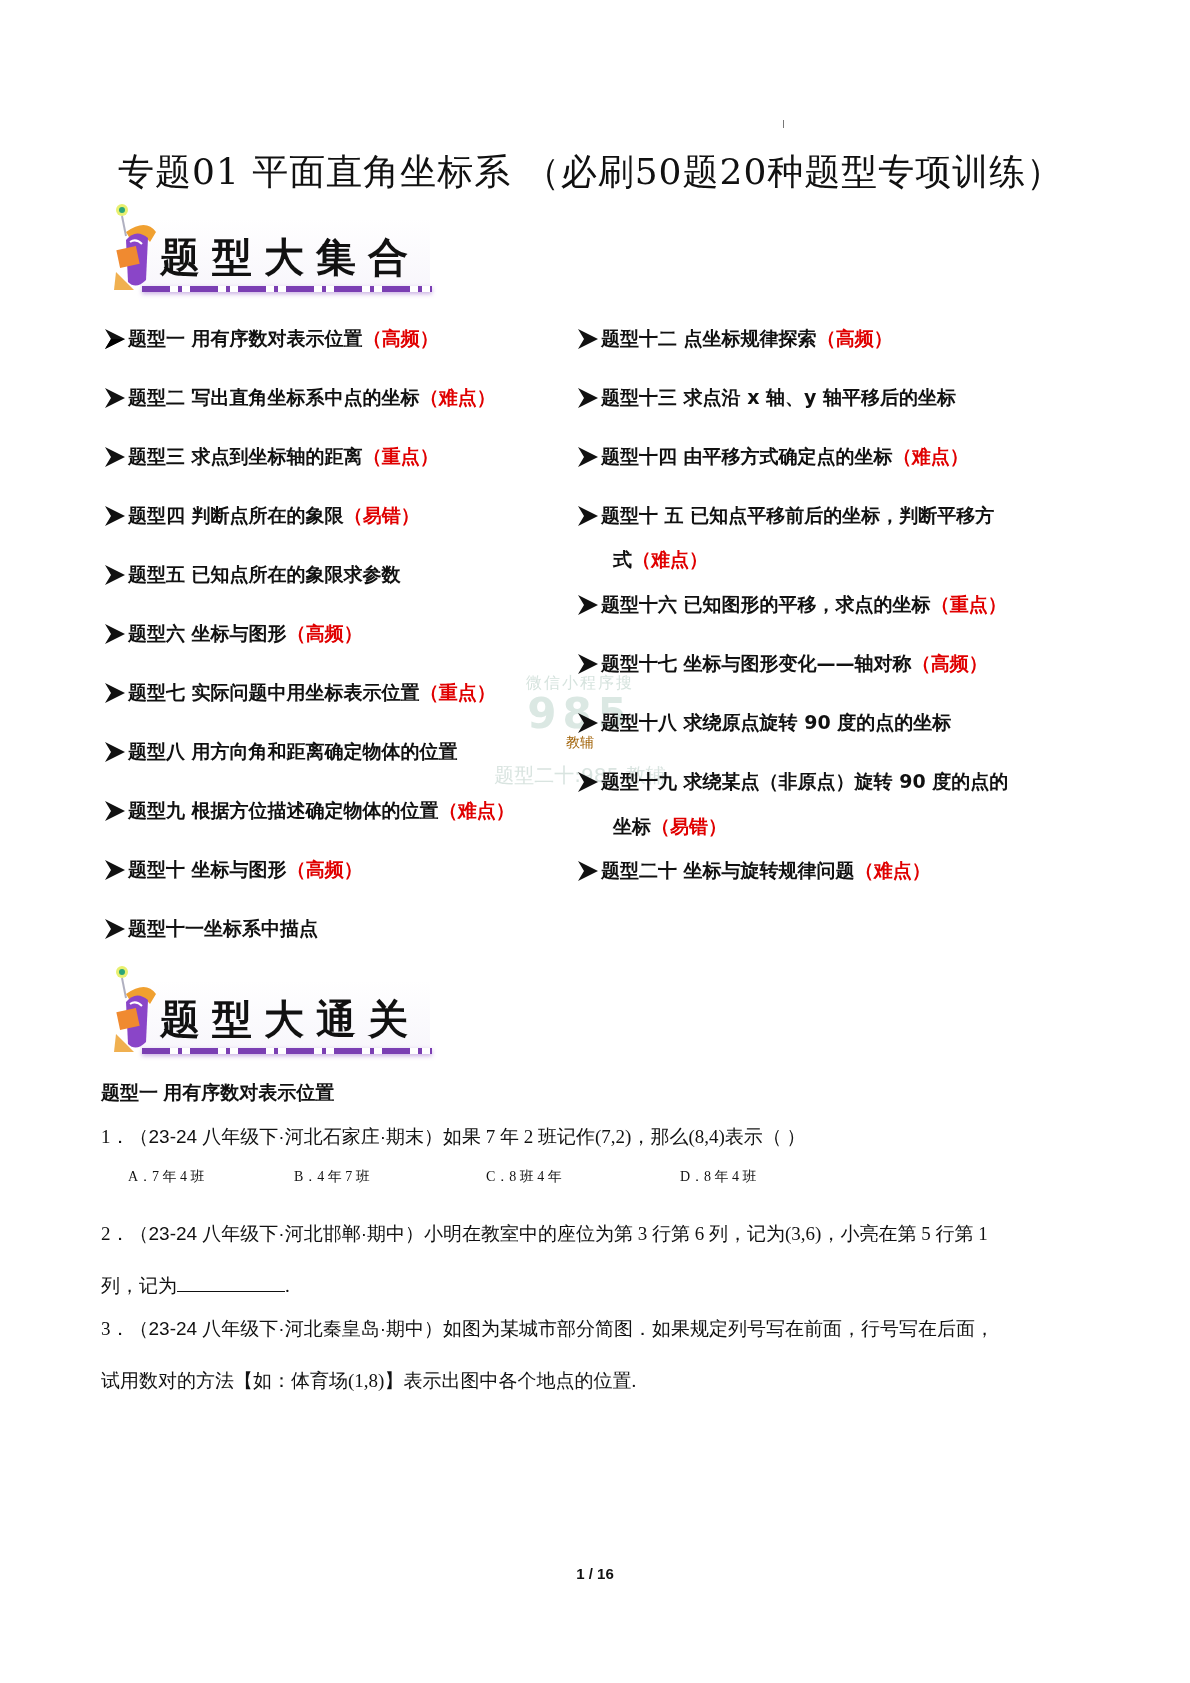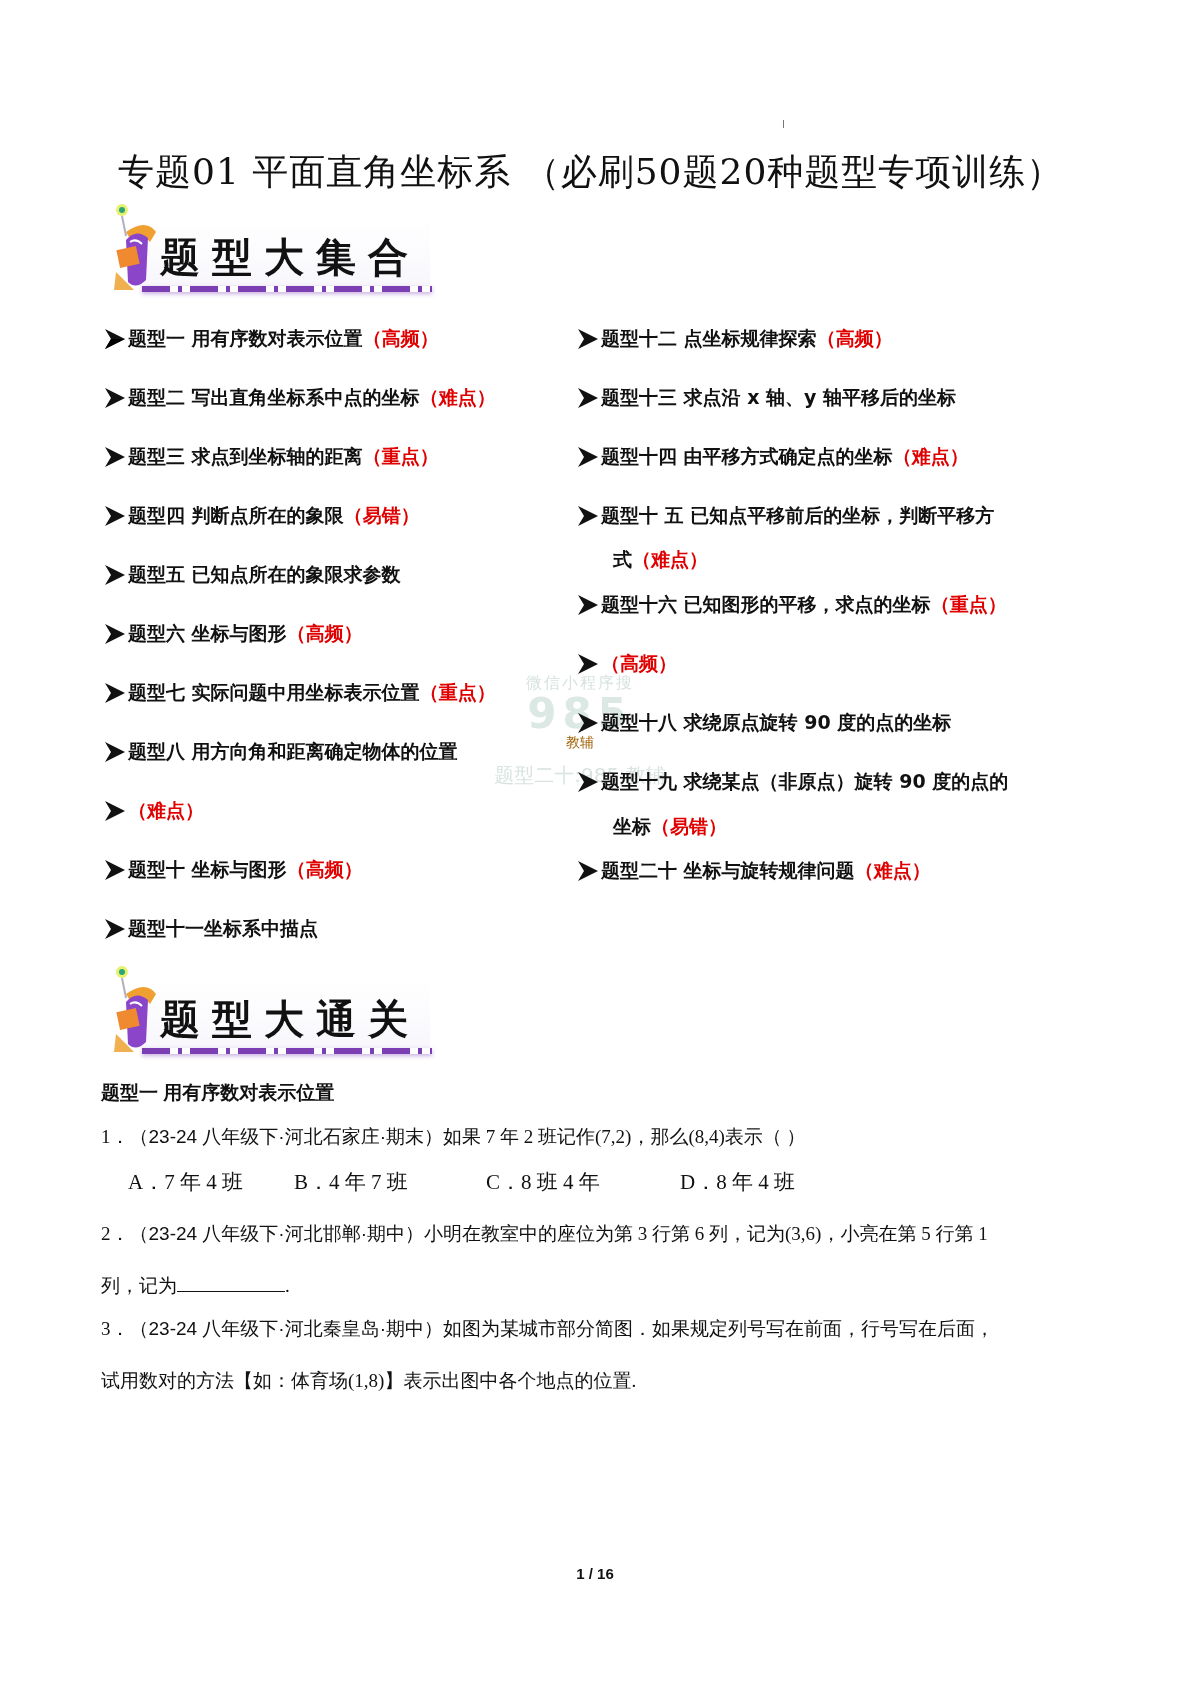--- a/index.html
+++ b/index.html
@@ -27,21 +27,21 @@
 
   .watermark { left: 455px; top: 628px; width: 250px; height: 140px; color: #cfe0da; text-align: center; margin-top: 45px; }
   .watermark .w1 { font-size: 16px; letter-spacing: 2px; color: #d6e3de; }
   .watermark .w2 { font-size: 42px; font-weight: bold; color: #dbe8e3; line-height: 40px; letter-spacing: 6px; }
   .watermark .w3 { font-size: 14px; color: #a16207; }
   .watermark .w4 { font-size: 20px; color: #d9e4e0; margin-top: 10px; }
 
   .sec-heading { left: 101px; top: 1080px; font-size: 19px; font-weight: bold; font-family: "Liberation Sans", sans-serif; }
   .q { font-family: "Liberation Serif", "DejaVu Serif", serif; font-size: 19px; white-space: nowrap; color: #111; }
   .q .src { font-family: "Liberation Sans", sans-serif; }
-  .opt { font-family: "Liberation Serif", serif; font-size: 21px; white-space: nowrap; }
+  .opt { font-family: "Liberation Serif", serif; font-size: 14px; white-space: nowrap; }
   .blank { display: inline-block; width: 108px; border-bottom: 1.5px solid #111; height: 18px; vertical-align: baseline; }
   .pager { left: 0; width: 1190px; top: 1565px; text-align: center; font-weight: bold; font-size: 15px;
            font-family: "Liberation Sans", sans-serif; }
 </style>
 </head>
 <body>
 
 <div class="abs tick"></div>
 <div class="abs title">专题01  平面直角坐标系 （必刷50题20种题型专项训练）</div>
 
@@ -123,20 +123,21 @@
     <svg class="arrow" viewBox="0 0 22 22">
         <path d="M1 1 L21 11 L1 21 L7 11 Z" fill="#111"></path>
       </svg>
     <span>题型八    用方向角和距离确定物体的位置</span>
       <span class="tag"></span>
   </div>
   <div class="item" style="position:absolute; top:472px;">
     <svg class="arrow" viewBox="0 0 22 22">
         <path d="M1 1 L21 11 L1 21 L7 11 Z" fill="#111"></path>
       </svg>
+    <span>题型九    根据方位描述确定物体的位置</span>
       <span class="tag">（难点）</span>
   </div>
   <div class="item" style="position:absolute; top:531px;">
     <svg class="arrow" viewBox="0 0 22 22">
         <path d="M1 1 L21 11 L1 21 L7 11 Z" fill="#111"></path>
       </svg>
     <span>题型十    坐标与图形</span>
       <span class="tag">（高频）</span>
   </div>
   <div class="item" style="position:absolute; top:590px;">
@@ -185,20 +186,21 @@
     <svg class="arrow" viewBox="0 0 22 22">
         <path d="M1 1 L21 11 L1 21 L7 11 Z" fill="#111"></path>
       </svg>
     <span>题型十六  已知图形的平移，求点的坐标</span>
       <span class="tag">（重点）</span>
   </div>
   <div class="item" style="position:absolute; top:325px;">
     <svg class="arrow" viewBox="0 0 22 22">
         <path d="M1 1 L21 11 L1 21 L7 11 Z" fill="#111"></path>
       </svg>
+    <span>题型十七  坐标与图形变化——轴对称</span>
       <span class="tag">（高频）</span>
   </div>
   <div class="item" style="position:absolute; top:384px;">
     <svg class="arrow" viewBox="0 0 22 22">
         <path d="M1 1 L21 11 L1 21 L7 11 Z" fill="#111"></path>
       </svg>
     <span>题型十八  求绕原点旋转 90 度的点的坐标</span>
       <span class="tag"></span>
   </div>
   <div class="item" style="position:absolute; top:443px;">

